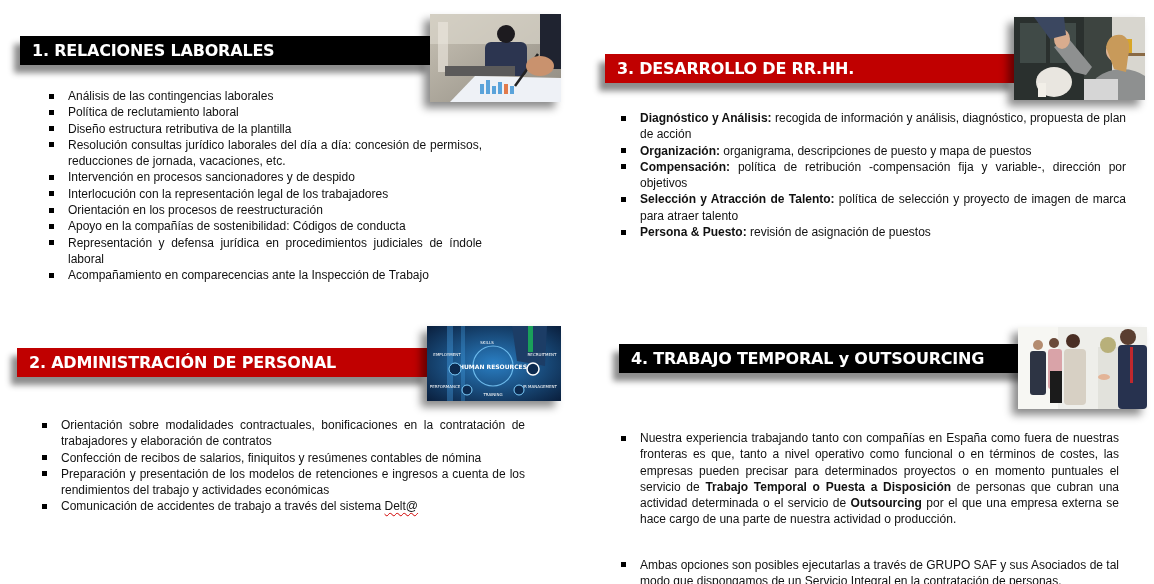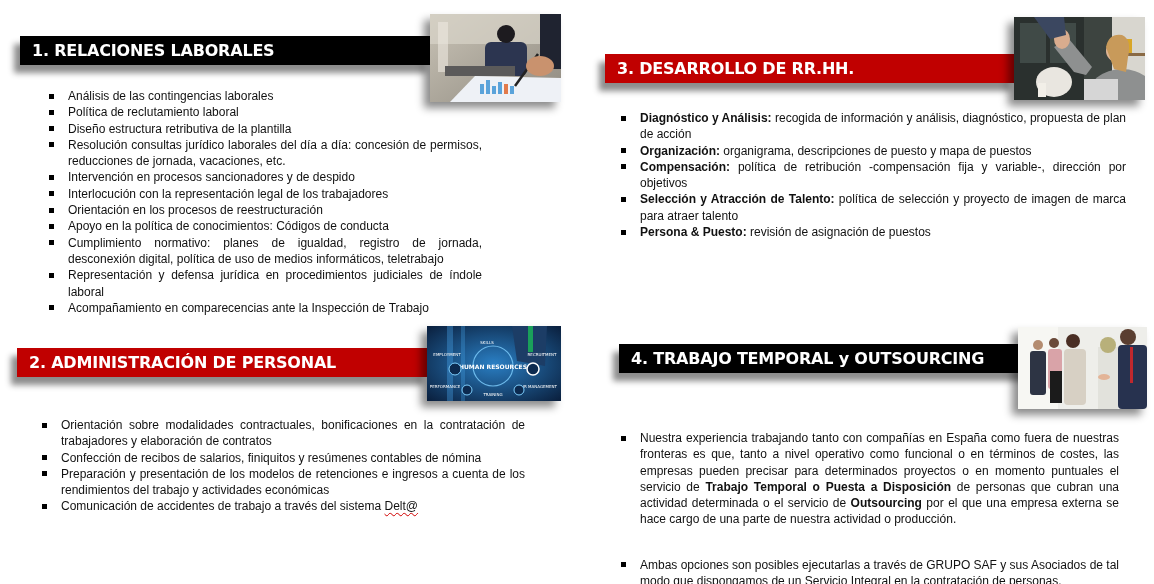--- a/index.html
+++ b/index.html
@@ -99,22 +99,22 @@
   </svg>
 </div>
 <ul class="blist" style="left:49px; top:88px; width:433px;">
   <li><span class="bullet"></span><span>Análisis de las contingencias laborales</span></li>
   <li><span class="bullet"></span><span>Política de reclutamiento laboral</span></li>
   <li><span class="bullet"></span><span>Diseño estructura retributiva de la plantilla</span></li>
   <li><span class="bullet"></span><span>Resolución consultas jurídico laborales del día a día: concesión de permisos, reducciones de jornada, vacaciones, etc.</span></li>
   <li><span class="bullet"></span><span>Intervención en procesos sancionadores y de despido</span></li>
   <li><span class="bullet"></span><span>Interlocución con la representación legal de los trabajadores</span></li>
   <li><span class="bullet"></span><span>Orientación en los procesos de reestructuración</span></li>
-  <li><span class="bullet"></span><span>Apoyo en la política de conocimientos: Códigos de conducta</span></li>
-  <li><span class="bullet"></span><span>Cumplimiento normativo: planes de igualdad, registro de jornada, desconexión digital, política de uso de medios informáticos, teletrabajo</span></li>
+  <li><span class="bullet"></span><span>Apoyo en la compañías de sostenibilidad: Códigos de conducta</span></li>
+  <li><span class="bullet"></span></li>
   <li><span class="bullet"></span><span>Representación y defensa jurídica en procedimientos judiciales de índole laboral</span></li>
   <li><span class="bullet"></span><span>Acompañamiento en comparecencias ante la Inspección de Trabajo</span></li>
 </ul>
 
 <div class="bar red" style="left:17px; top:348px; width:412px;">
   <span>2. ADMINISTRACIÓN DE PERSONAL</span>
 </div>
 <div class="photo" style="left:427px; top:326px; width:134px; height:75px;">
   <svg width="134" height="75" viewBox="0 0 134 75">
     <defs>

